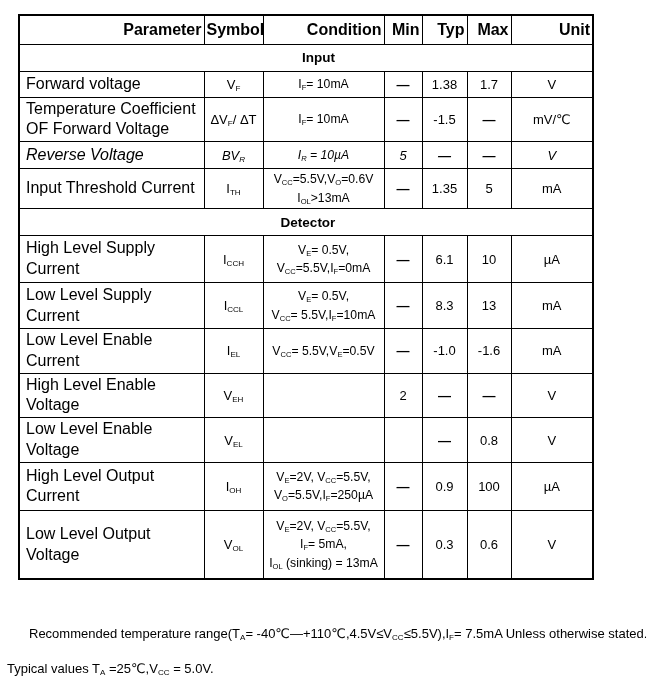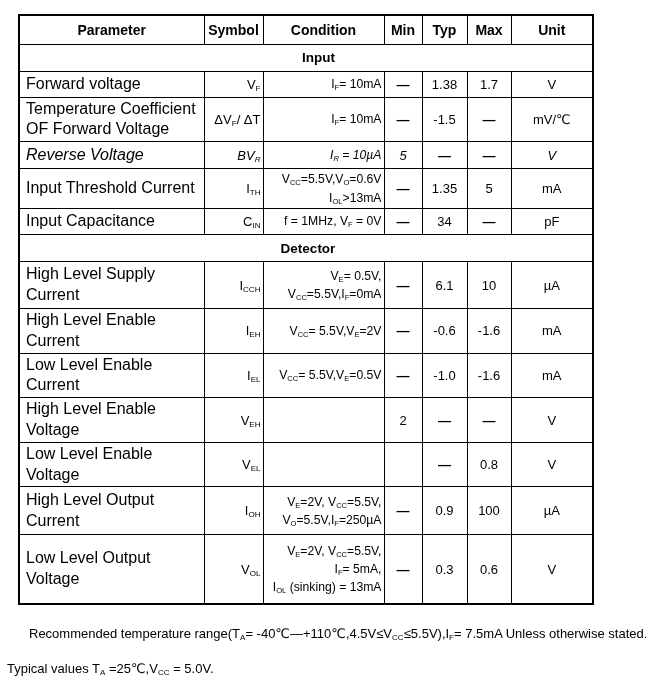--- a/index.html
+++ b/index.html
@@ -22,40 +22,40 @@
     table-layout: fixed;
     border: 2px solid #000;
   }
   .spec-table th, .spec-table td {
     border: 1.5px solid #000;
     padding: 1px 2px;
     vertical-align: middle;
     overflow: hidden;
   }
   .spec-table th {
-    font-size: 14px;
+    font-size: 16px;
     font-weight: bold;
-    text-align: center;
+    text-align: right;
   }
   td.param {
     font-size: 16px;
     text-align: left;
     padding-left: 6px;
     padding-right: 4px;
     line-height: 1.3;
   }
   td.section {
     font-size: 13.5px;
     font-weight: bold;
     text-align: center;
     padding-left: 6px;
   }
   td.section.deep { padding-left: 27px; }
-  td.sym  { font-size: 13px;  text-align: right; white-space: nowrap; }
-  td.cond { font-size: 12.2px; text-align: right; line-height: 1.5; margin-top: 33px; }
+  td.sym  { font-size: 13px;  text-align: center; white-space: nowrap; }
+  td.cond { font-size: 12.2px; text-align: center; line-height: 1.5; margin-top: 33px; }
   .cond-line { white-space: nowrap; }
   td.val  { font-size: 13px; text-align: center; white-space: nowrap; }
   td.val.dash { font-weight: bold; }
   td.unit { font-size: 13px; text-align: center; white-space: nowrap; }
 
   sub { font-size: 0.62em; vertical-align: -0.25em; line-height: 0; }
 
   .footnote {
     position: absolute;
     margin: 0;
@@ -132,55 +132,45 @@
           <td class="sym">I<sub>TH</sub></td>
           <td class="cond">
             <div class="cond-line">V<sub>CC</sub>=5.5V,V<sub>O</sub>=0.6V</div>
             <div class="cond-line">I<sub>OL</sub>&gt;13mA</div>
           </td>
           <td class="val dash">—</td>
           <td class="val">1.35</td>
           <td class="val">5</td>
           <td class="unit">mA</td>
         </tr>
-        <tr style="height: 26px;">
-          <td class="param">Input Capacitance</td>
-          <td class="sym">C<sub>IN</sub></td>
-          <td class="cond">
-            <div class="cond-line">f = 1MHz, V<sub>F</sub> = 0V</div>
-          </td>
-          <td class="val dash">—</td>
-          <td class="val">34</td>
-          <td class="val dash">—</td>
-          <td class="unit">pF</td>
-        </tr>
         <tr style="height: 27px;">
           <td colspan="7" class="section">Detector</td>
         </tr>
         <tr style="height: 47px;">
           <td class="param">High Level Supply Current</td>
           <td class="sym">I<sub>CCH</sub></td>
           <td class="cond">
             <div class="cond-line">V<sub>E</sub>= 0.5V,</div>
             <div class="cond-line">V<sub>CC</sub>=5.5V,I<sub>F</sub>=0mA</div>
           </td>
           <td class="val dash">—</td>
           <td class="val">6.1</td>
           <td class="val">10</td>
           <td class="unit">µA</td>
         </tr>
-        <tr style="height: 32px;">
-          <td class="param">High Level Enable Current</td>
-          <td class="sym">I<sub>EH</sub></td>
-          <td class="cond">
-            <div class="cond-line">V<sub>CC</sub>= 5.5V,V<sub>E</sub>=2V</div>
-          </td>
-          <td class="val dash">—</td>
-          <td class="val">-0.6</td>
-          <td class="val">-1.6</td>
+        <tr style="height: 46px;">
+          <td class="param">Low Level Supply Current</td>
+          <td class="sym">I<sub>CCL</sub></td>
+          <td class="cond">
+            <div class="cond-line">V<sub>E</sub>= 0.5V,</div>
+            <div class="cond-line">V<sub>CC</sub>= 5.5V,I<sub>F</sub>=10mA</div>
+          </td>
+          <td class="val dash">—</td>
+          <td class="val">8.3</td>
+          <td class="val">13</td>
           <td class="unit">mA</td>
         </tr>
         <tr style="height: 32px;">
           <td class="param">Low Level Enable Current</td>
           <td class="sym">I<sub>EL</sub></td>
           <td class="cond">
             <div class="cond-line">V<sub>CC</sub>= 5.5V,V<sub>E</sub>=0.5V</div>
           </td>
           <td class="val dash">—</td>
           <td class="val">-1.0</td>

